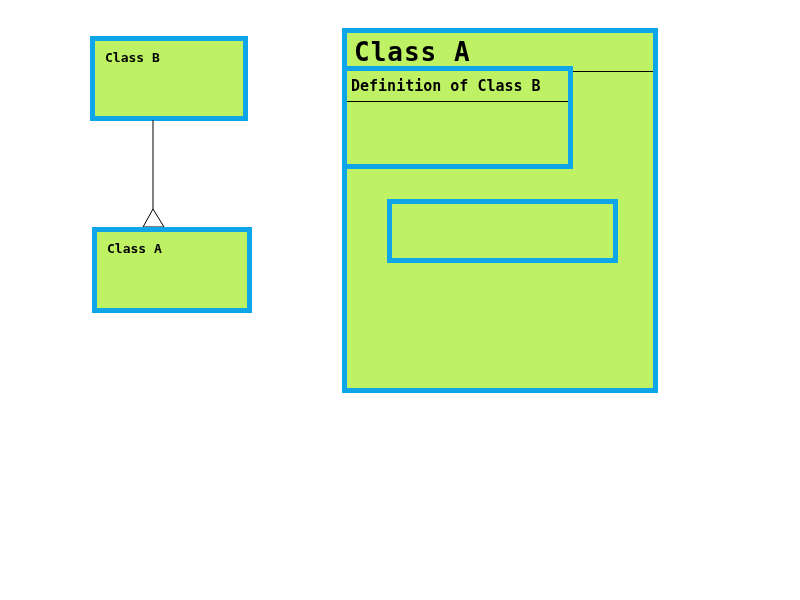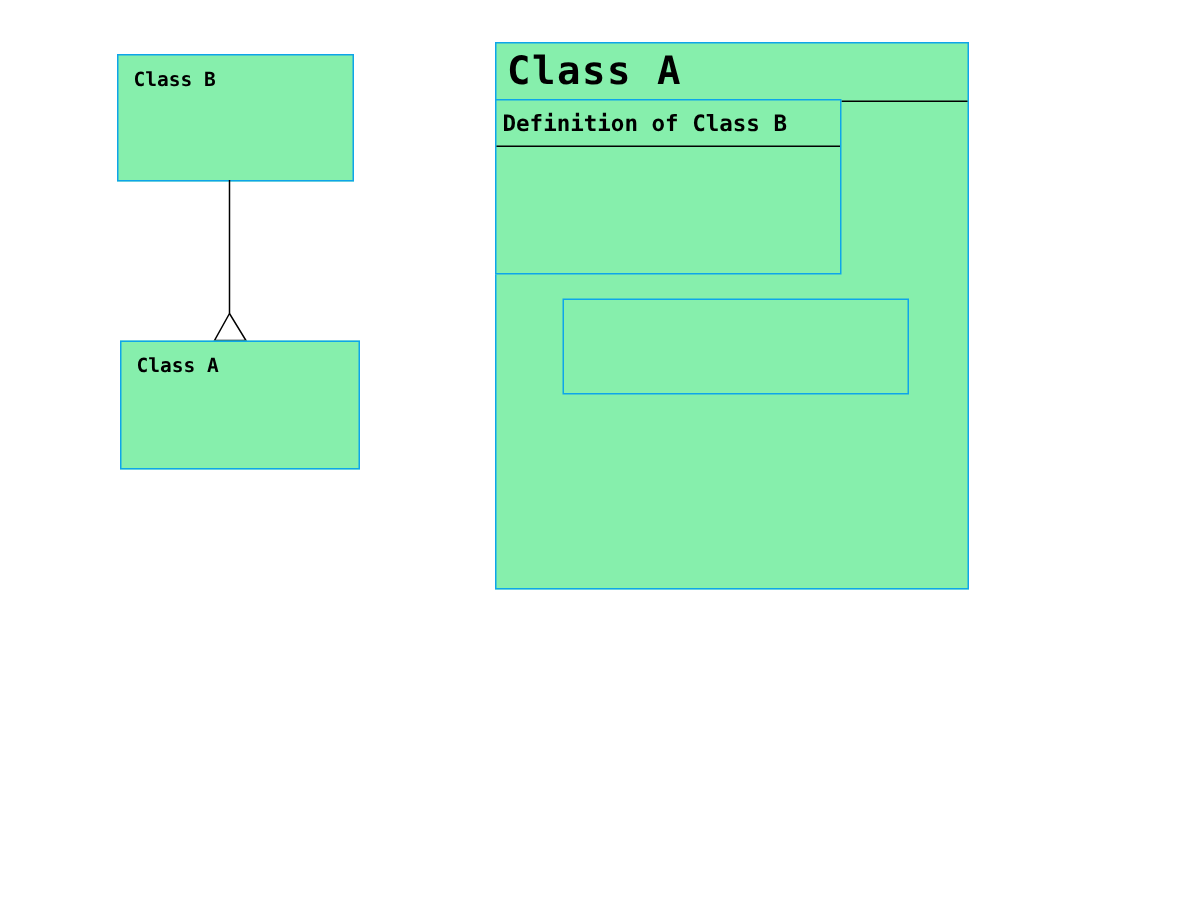--- a/index.html
+++ b/index.html
@@ -10,23 +10,24 @@
   }
   #canvas {
     position: relative;
     width: 800px;
     height: 600px;
     background: #ffffff;
     overflow: hidden;
   }
   .box {
     position: absolute;
-    border: 1px solid #0ea5e9;
-    background: #86efac;
+    border: 5px solid #0ea5e9;
+    background: #bef264;
     box-sizing: border-box;
+    margin-left: 12px;
   }
   .box-label {
     font-size: 13px;
     font-weight: bold;
     color: #000000;
     padding: 9px 0 0 10px;
     white-space: nowrap;
   }
   
   #class-b-box { left: 78px; top: 36px; width: 158px; height: 85px; }
@@ -54,21 +55,21 @@
   #detail-title-divider {
     position: absolute;
     left: 0;
     top: 38px;
     width: 100%;
     height: 0;
     border-top: 1px solid #000000;
   }
 
   
-  #definition-box { left: 330px; top: 66px; width: 231px; height: 117px; }
+  #definition-box { left: 330px; top: 66px; width: 231px; height: 103px; }
   #definition-label {
     font-size: 15px;
     font-weight: bold;
     color: #000000;
     padding: 6px 0 0 4px;
     white-space: nowrap;
   }
   #definition-divider {
     position: absolute;
     left: 0;

